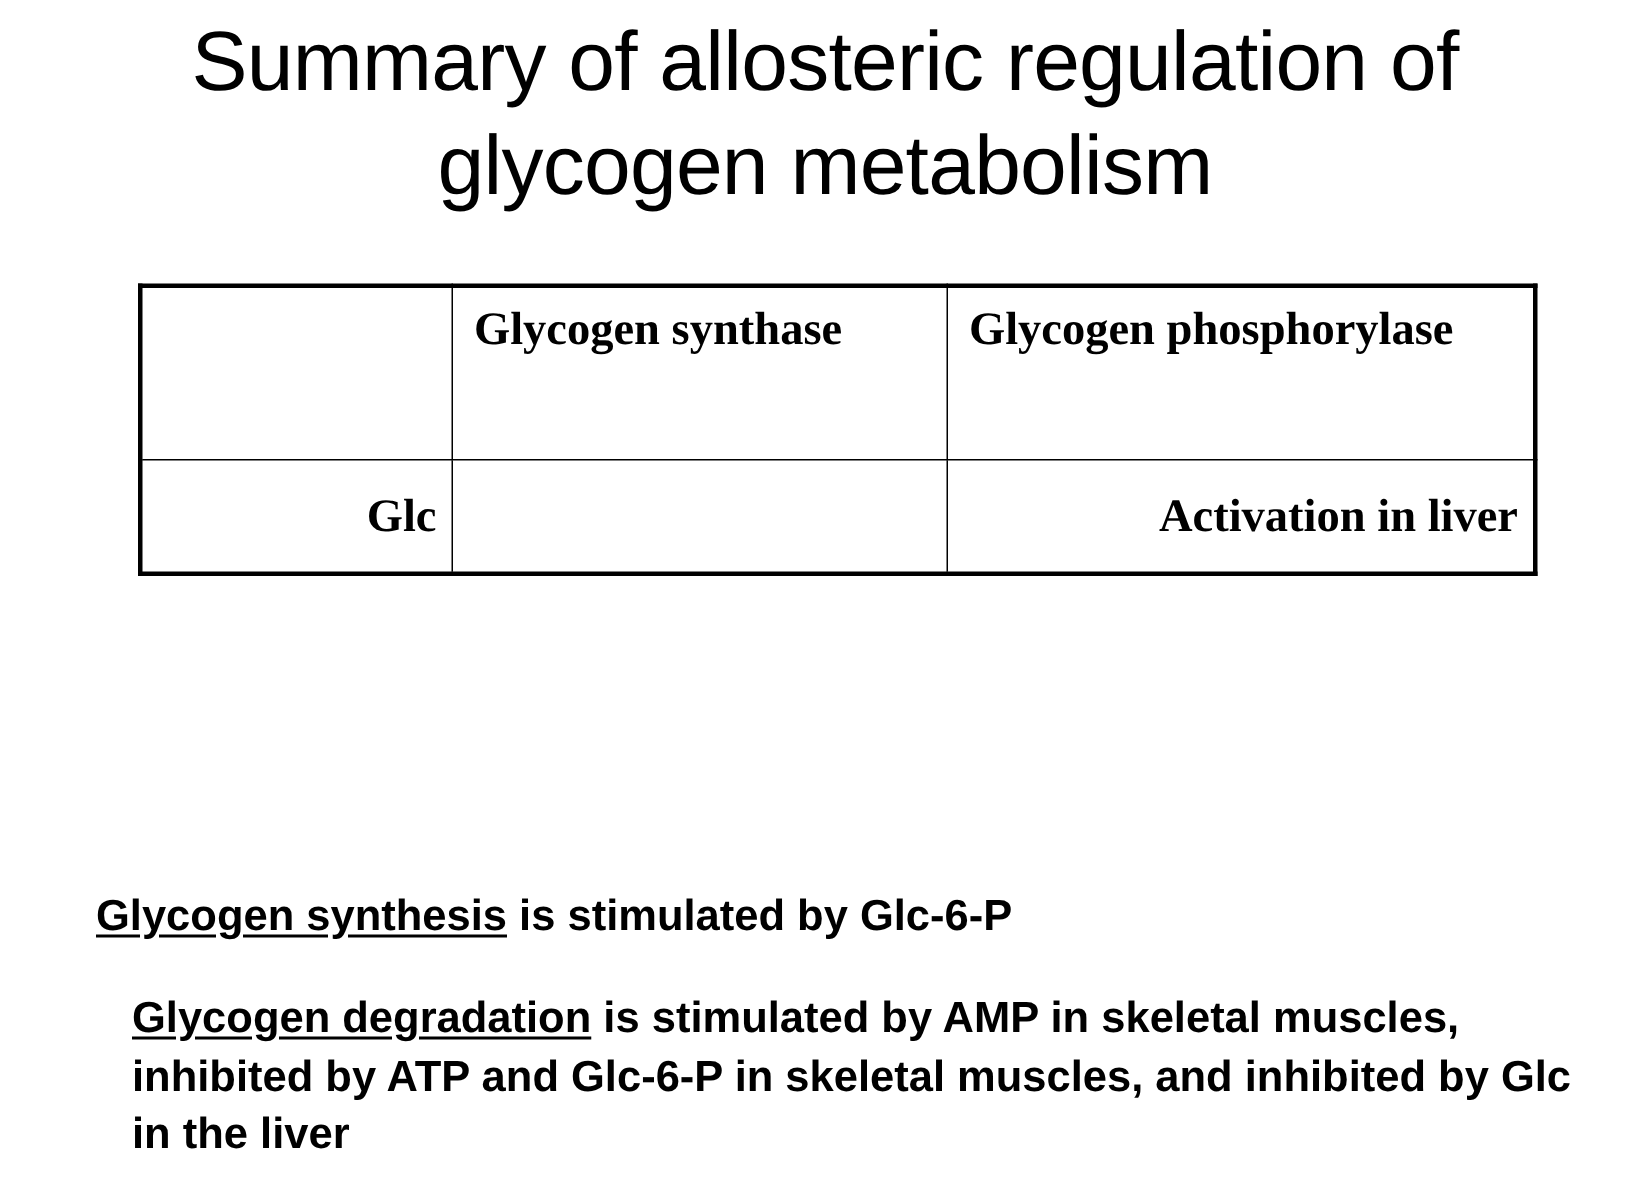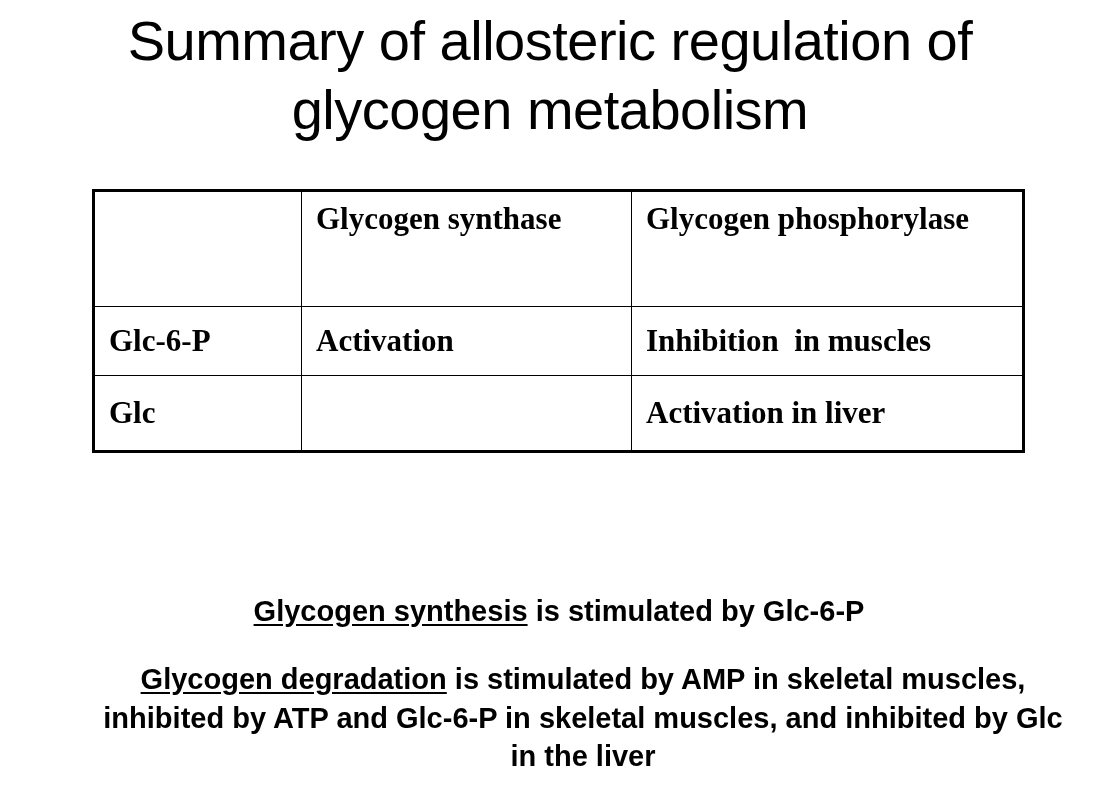--- a/index.html
+++ b/index.html
@@ -60,36 +60,36 @@
   .reg-table tr.header-row td {
     vertical-align: top;
     height: 100px;
     padding-top: 8px;
   }
   .reg-table tr.data-row td {
     height: 56px;
   }
   .reg-table tr.data-row.tall td {
     height: 62px;
+    text-align: right;
   }
   .reg-table td.empty-cell {
     padding: 0;
   }
 
   
   .body-block {
     position: absolute;
     left: 64px;
     width: 990px;
     font-family: "Liberation Sans", sans-serif;
     font-weight: bold;
     font-size: 29px;
     line-height: 1.33;
     color: #000000;
-    text-align: center;
   }
   .line-1 { top: 592px; }
   .line-2 { top: 660px; margin-left: 24px; }
   .u { text-decoration: underline; text-underline-offset: 3px; }
 </style>
 </head>
 <body>
 
 <div class="slide-title">Summary of allosteric regulation of
 glycogen metabolism</div>
@@ -99,25 +99,20 @@
     <col class="c1">
       <col class="c2">
       <col class="c3">
   </colgroup>
   <tbody>
     <tr class="header-row">
       <td class="empty-cell"></td>
       <td>Glycogen synthase</td>
       <td>Glycogen phosphorylase</td>
     </tr>
-    <tr class="data-row">
-      <td>Glc-6-P</td>
-      <td>Activation</td>
-      <td>Inhibition  in muscles</td>
-    </tr>
     <tr class="data-row tall">
       <td>Glc</td>
       <td class="empty-cell"></td>
       <td>Activation in liver</td>
     </tr>
   </tbody>
 </table>
 
 <div class="body-block line-1">
   <span class="u">Glycogen synthesis</span><span> is stimulated by Glc-6-P</span>

